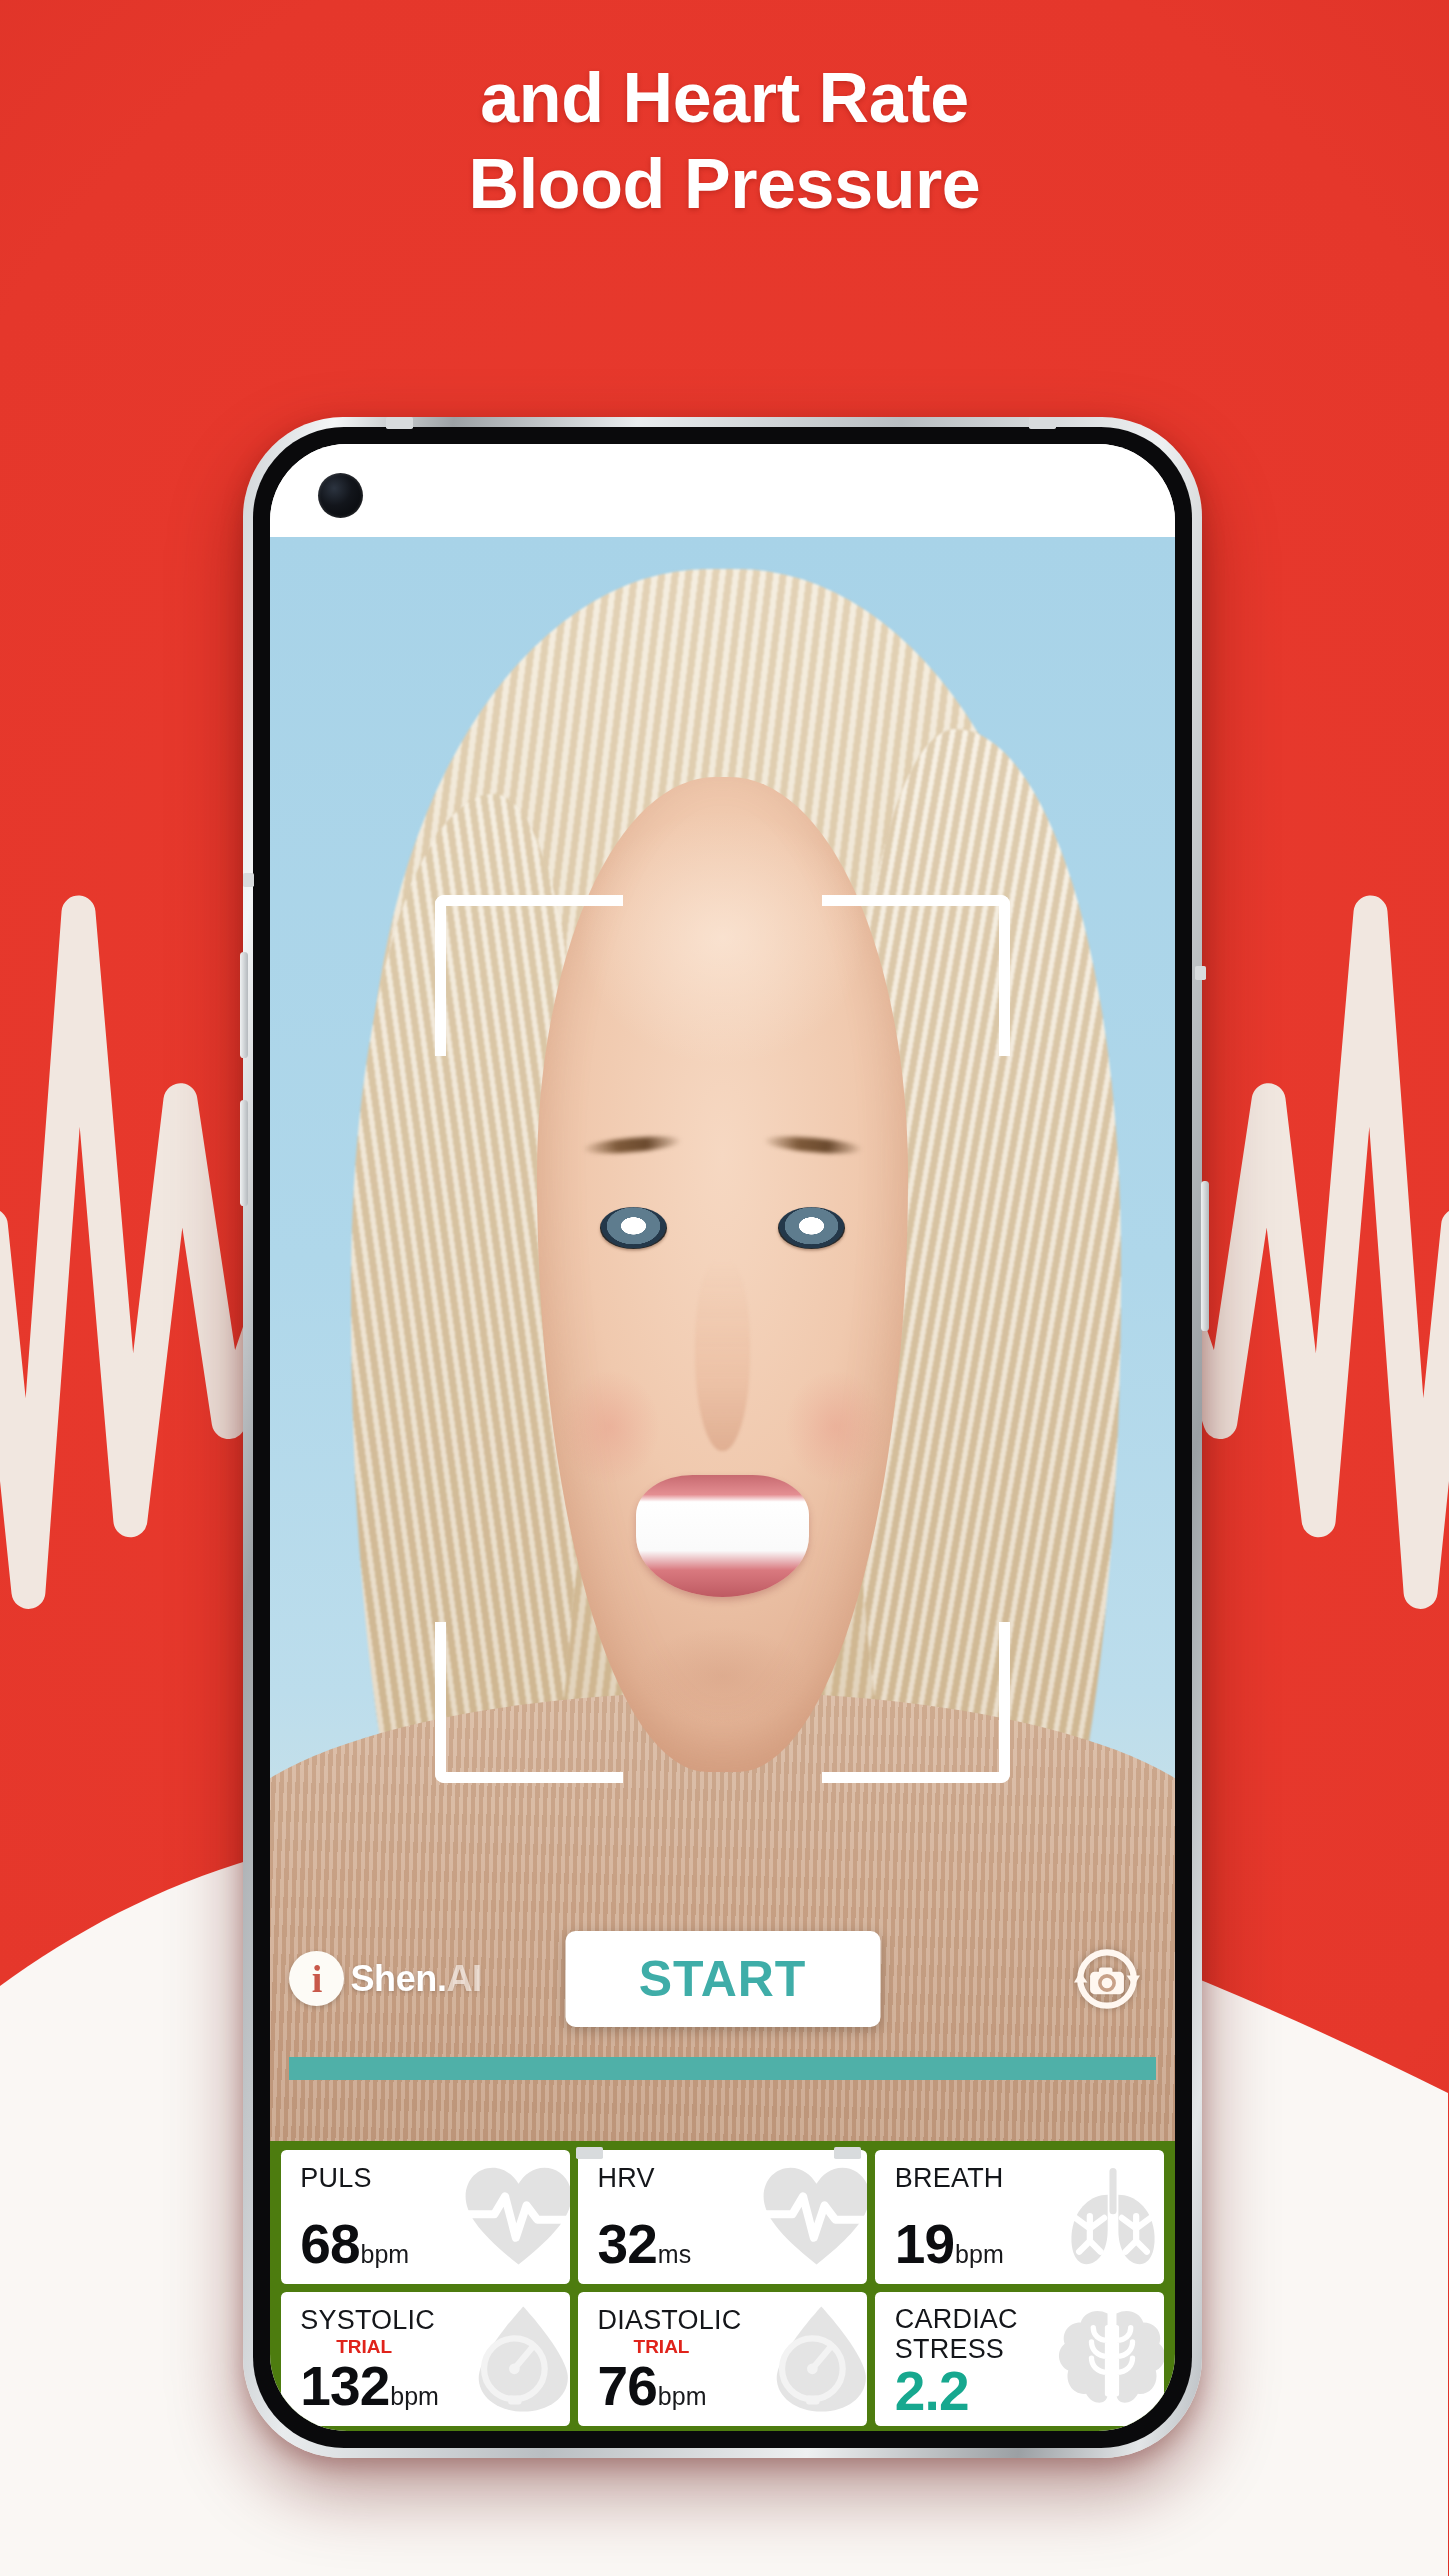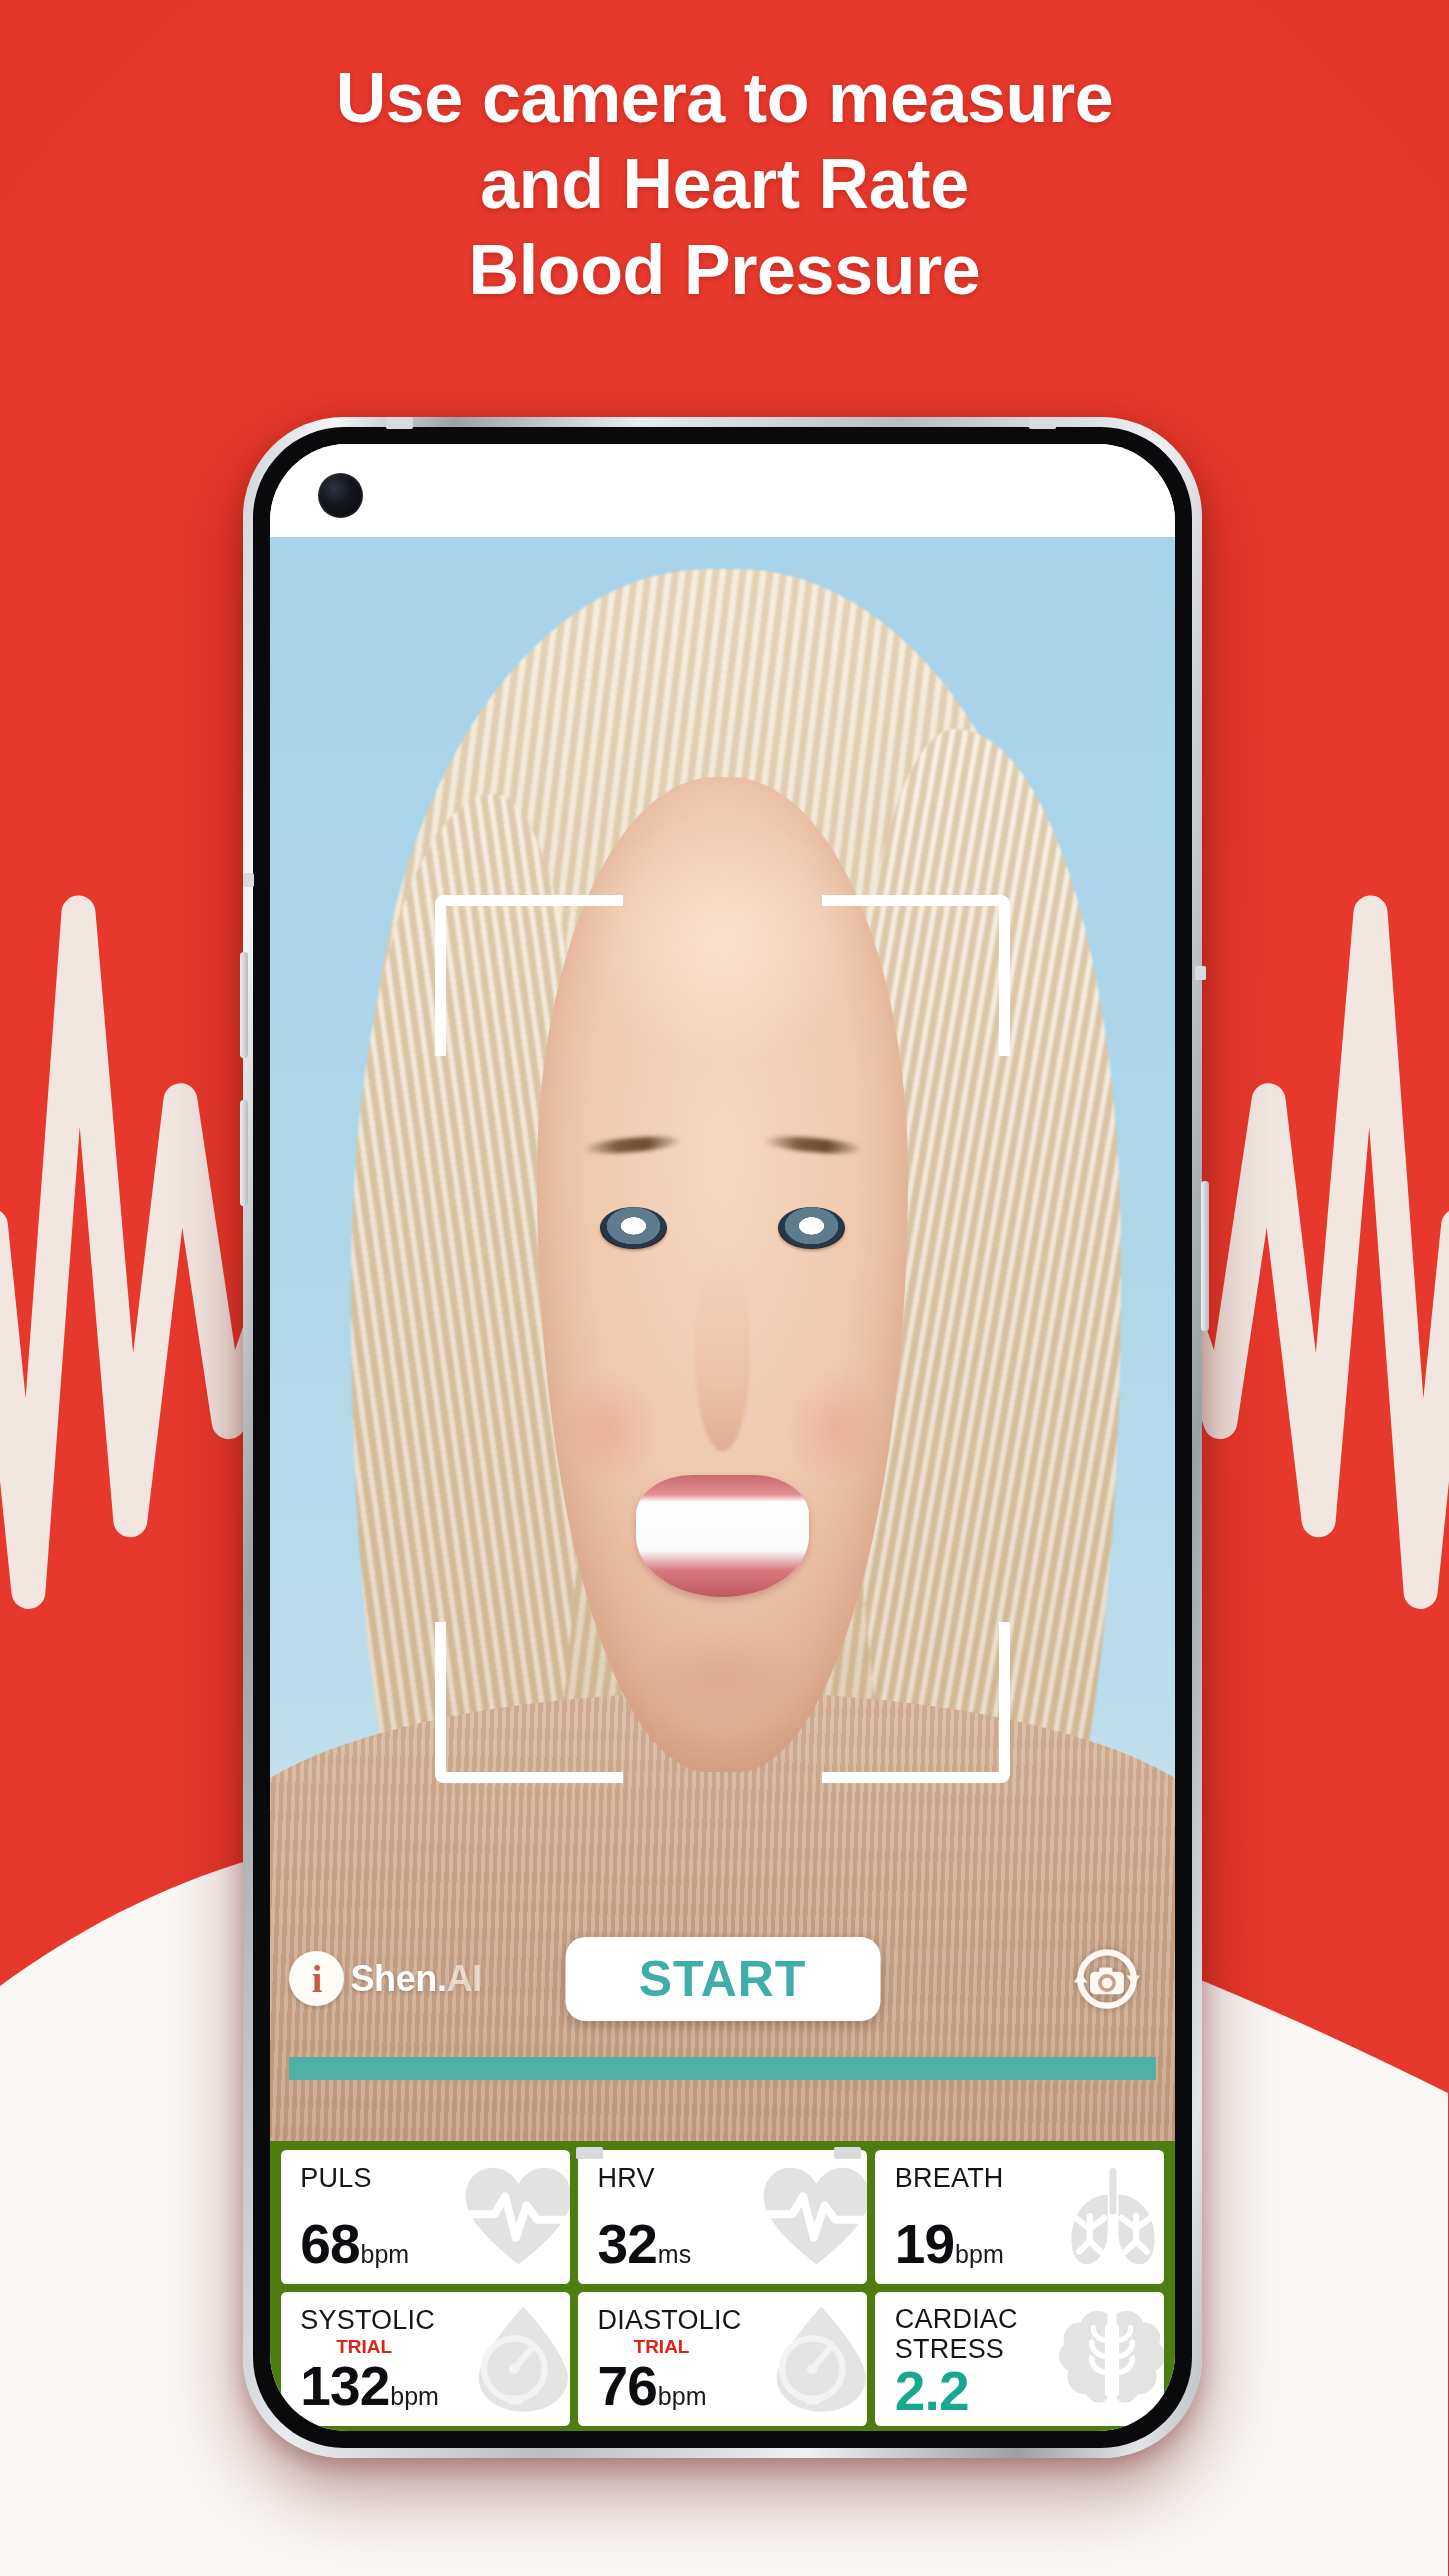--- a/index.html
+++ b/index.html
@@ -198,21 +198,21 @@
   }
   #brand {
     margin-left:6px; flex:0 0 auto;
     font-size:36px; font-weight:bold; color:#FFFFFF;
     text-shadow:0 0.9px 3.6px rgba(0,0,0,.22);
     letter-spacing:-0.4px;
   }
   #brand .dim { opacity:.55; font-weight:bold; }
   #start-btn {
     position:absolute; left:50%; transform:translateX(-50%);
-    width:315px; height:84px; border-radius:20px;
+    width:315px; height:96px; border-radius:10px;
     background:#FFFFFF; border:none; cursor:pointer;
     display:flex; align-items:center; justify-content:center;
     box-shadow:0 3.6px 12.5px rgba(0,0,0,.20);
   }
   #start-btn span {
     font-size:50px; font-weight:bold; color:#3FADA8; letter-spacing:0.9px;
   }
   #flip-cam {
     margin-left:auto; margin-right:27px;
     width:82px; height:82px; flex:0 0 auto;
@@ -272,21 +272,20 @@
 
 <svg id="ecg-right" width="295" height="805" viewBox="0 0 330 900">
   <polyline points="350,470 310,470 268,880 212,120 154,800 98,330 44,690 0,560" fill="none" stroke="#F1EDE6" stroke-width="38" stroke-linejoin="round" stroke-linecap="round" opacity="0.97"></polyline>
 </svg>
 
 <svg id="bottom-curve" viewBox="0 0 1620 1180" preserveAspectRatio="none">
   <path d="M0,520 C 300,300 760,210 1620,640 L1620,1180 L0,1180 Z" fill="#FAF7F4"></path>
 </svg>
 
 <div id="headline">
-  <span class="hl-line">Use camera to measure</span>
   <span class="hl-line">and Heart Rate</span>
   <span class="hl-line">Blood Pressure</span>
 </div>
 
 <div id="phone">
   <div id="phone-inner">
     <div id="screen">
 
       <div id="statusbar">
         <div id="punch-hole"></div>

